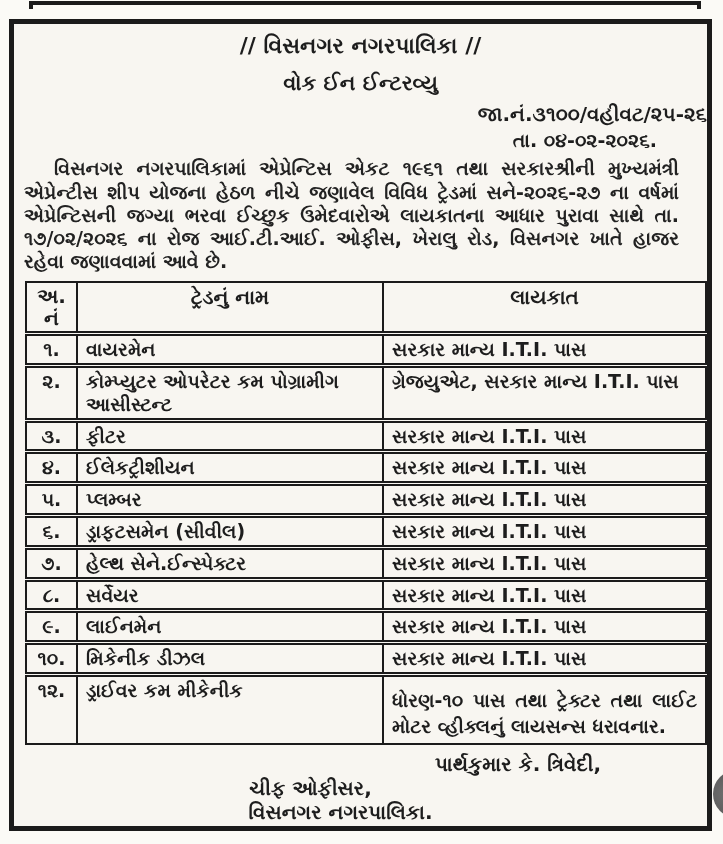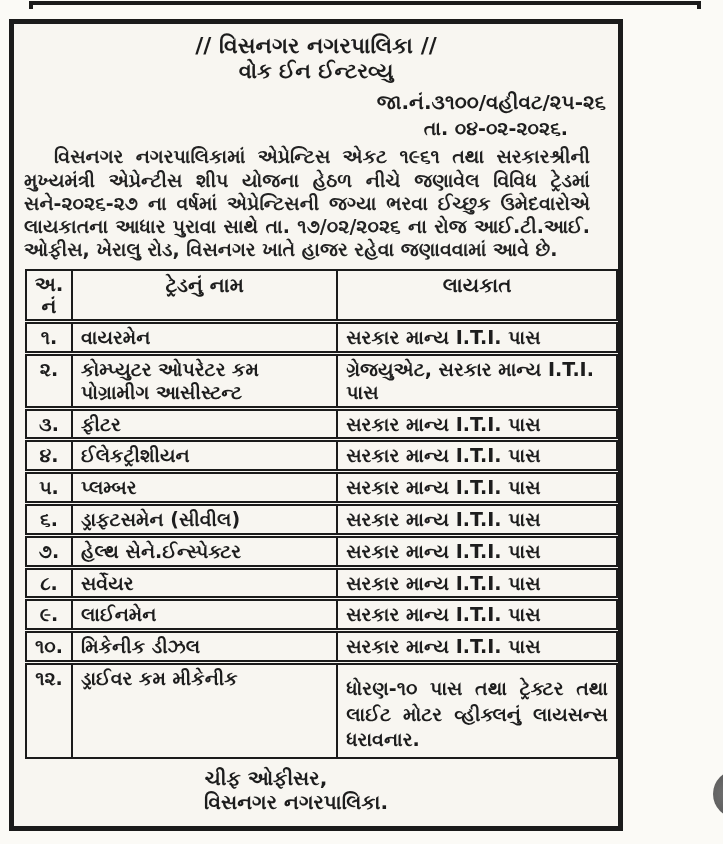--- a/index.html
+++ b/index.html
@@ -28,45 +28,45 @@
     height: 8px;
     border-top: 4px solid #1b1b1b;
     border-left: 4px solid #1b1b1b;
     border-right: 4px solid #1b1b1b;
     box-sizing: border-box;
   }
   .notice-box {
     position: absolute;
     left: 9px;
     top: 19px;
-    width: 614px;
+    width: 703px;
     height: 812px;
     box-sizing: border-box;
     border: 5px solid #1b1b1b;
     background: #f8f6f1;
     color: #1d1d1d;
     font-weight: bold;
   }
   .title {
     text-align: center;
     font-size: 22px;
     line-height: 1.2;
     margin-top: 9px;
   }
   .subtitle {
     text-align: center;
     font-size: 21px;
     line-height: 1.2;
-    margin-top: 0;
+    margin-top: 12px;
   }
   .ref-line {
     text-align: right;
     font-size: 20px;
     line-height: 1.2;
-    padding-right: 12px;
+    padding-right: 0;
     margin-top: 5px;
   }
   .date-line {
     text-align: right;
     font-size: 19px;
     line-height: 1.2;
     padding-right: 50px;
     margin-top: 3px;
   }
   .body-para {
@@ -216,20 +216,21 @@
           </tr>
           <tr>
             <td class="col-no">૧૨.</td>
             <td class="col-trade">ડ્રાઈવર કમ મીકેનીક</td>
             <td class="col-qual">ધોરણ-૧૦ પાસ તથા ટ્રેક્ટર તથા લાઈટ મોટર વ્હીક્લનું લાયસન્સ ધરાવનાર.</td>
           </tr>
         </tbody>
     </table>
 
     <div class="signature">
+      <div class="sig-name">પાર્થકુમાર કે. ત્રિવેદી,</div>
       <div class="sig-designation">ચીફ ઓફીસર,</div>
       <div class="sig-org">વિસનગર નગરપાલિકા.</div>
     </div>
 
   </div>
 
   <div class="edge-blob"></div>
 
 </div>
 

